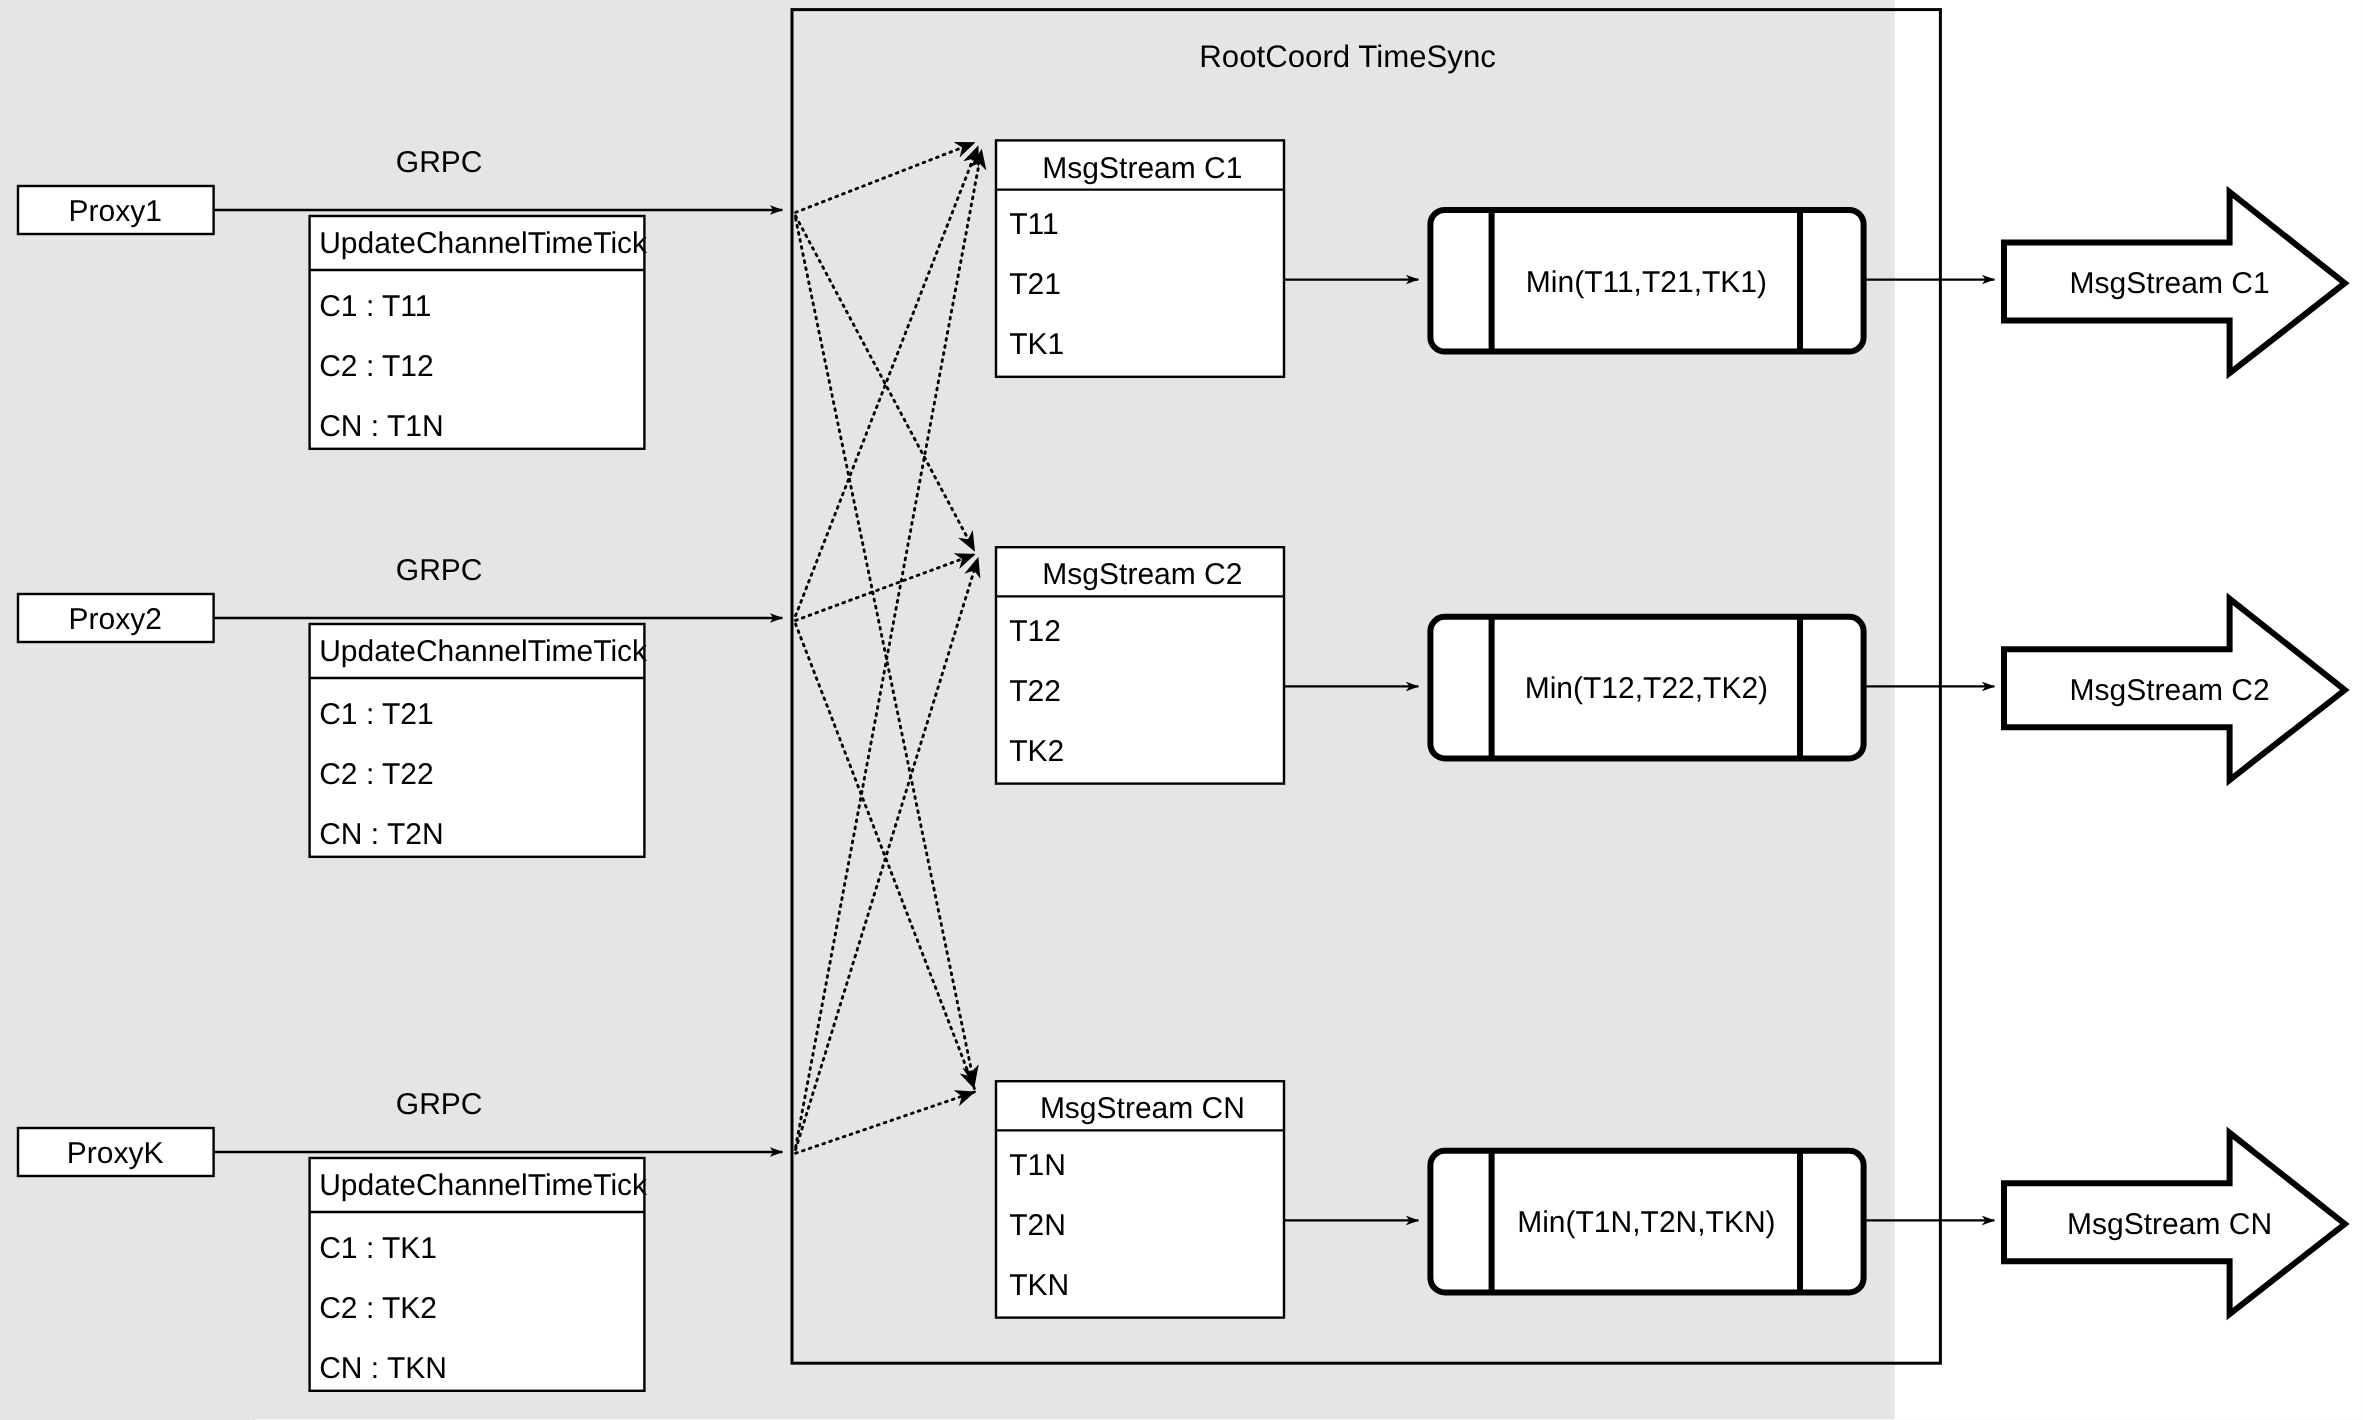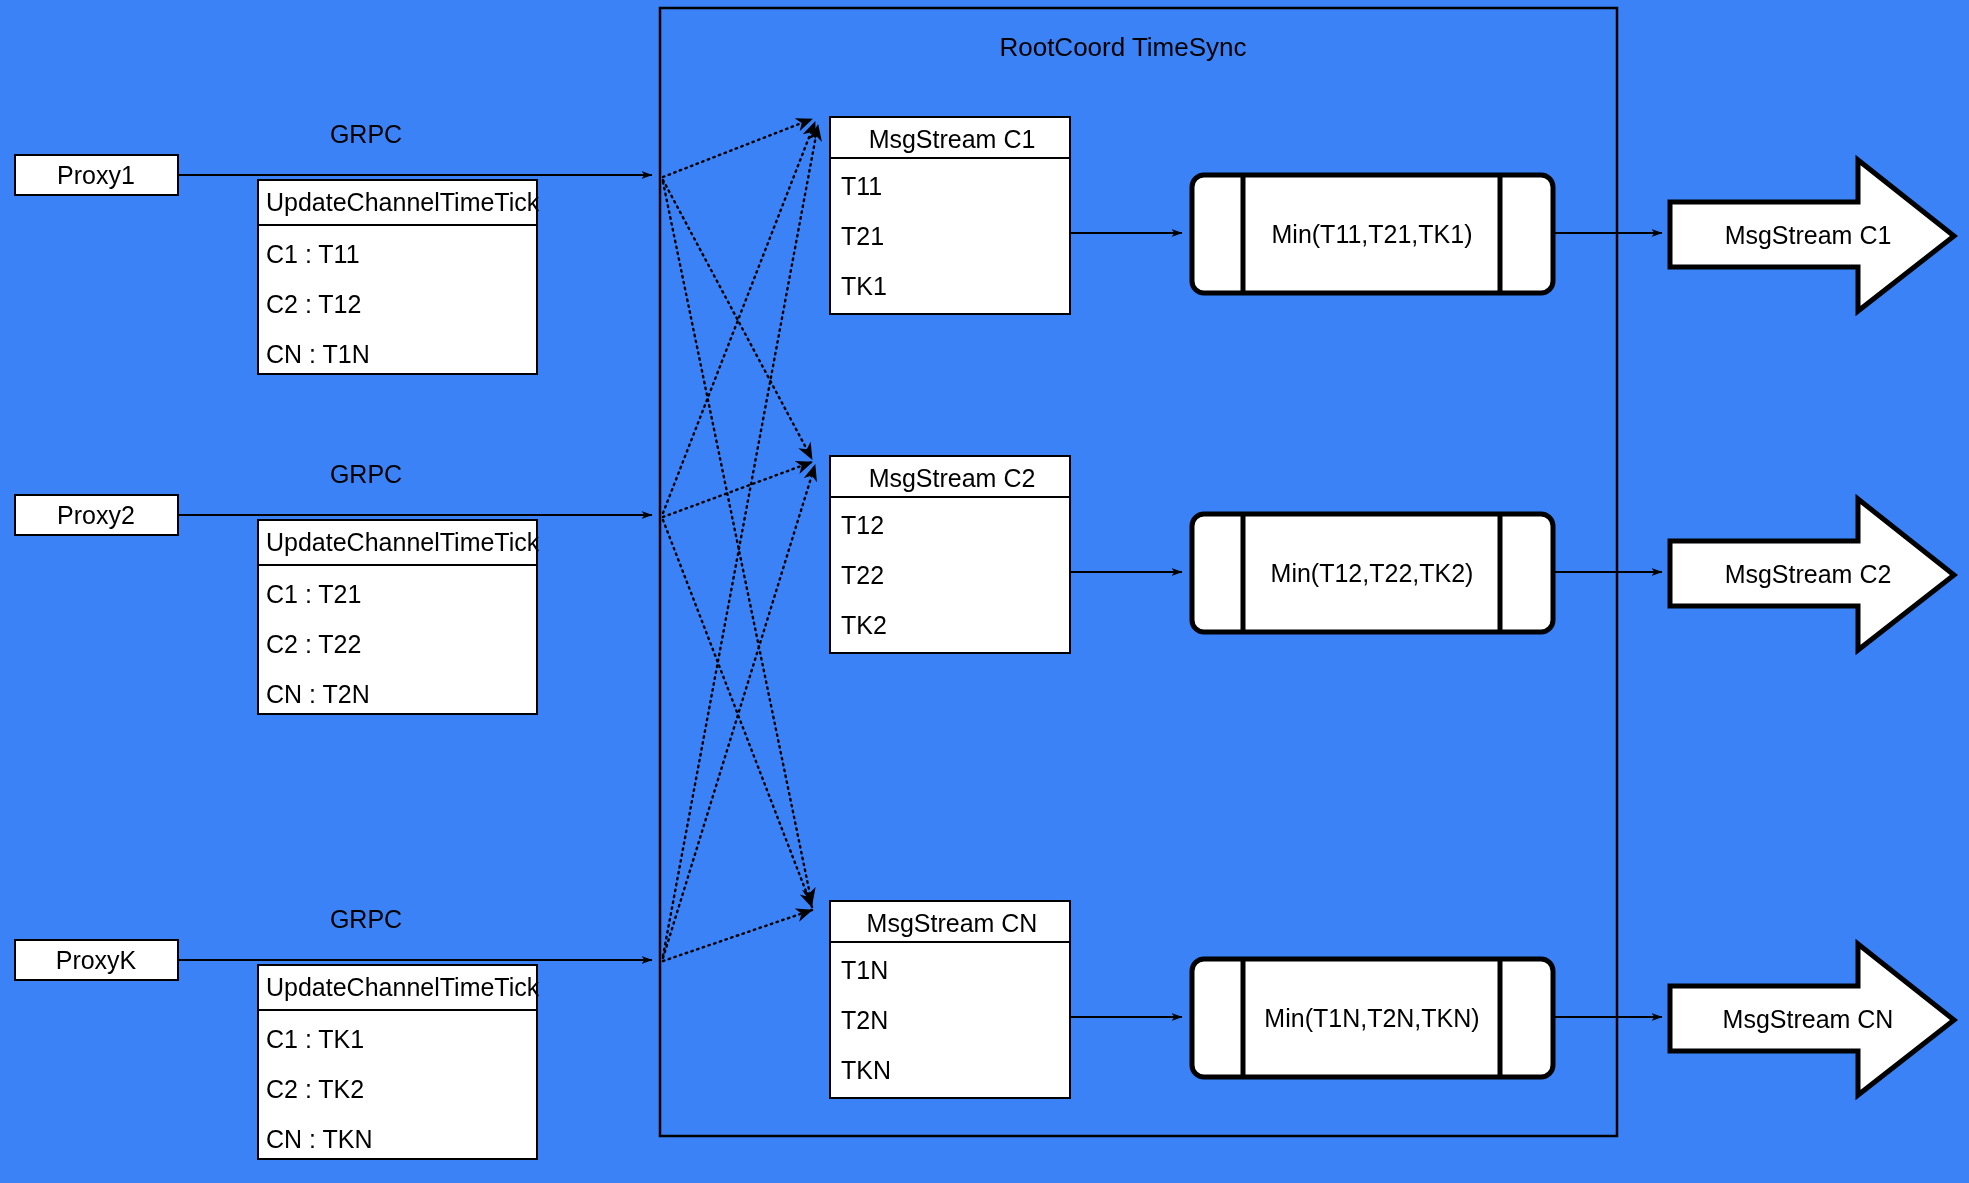--- a/index.html
+++ b/index.html
@@ -8,23 +8,23 @@
     background: #ffffff;
   }
   body {
     width: 1969px;
     height: 1183px;
     font-family: "Liberation Sans", sans-serif;
     overflow: hidden;
   }
   #diagram-root {
     position: relative;
-    width: 1969px;
+    width: 1579px;
     height: 1183px;
-    background: #3b82f6;
+    background: #e5e5e5;
   }
   svg.canvas {
     position: absolute;
     top: 0;
     left: 0;
     width: 1969px;
     height: 1183px;
     display: block;
   }
   .shape-stroke {

